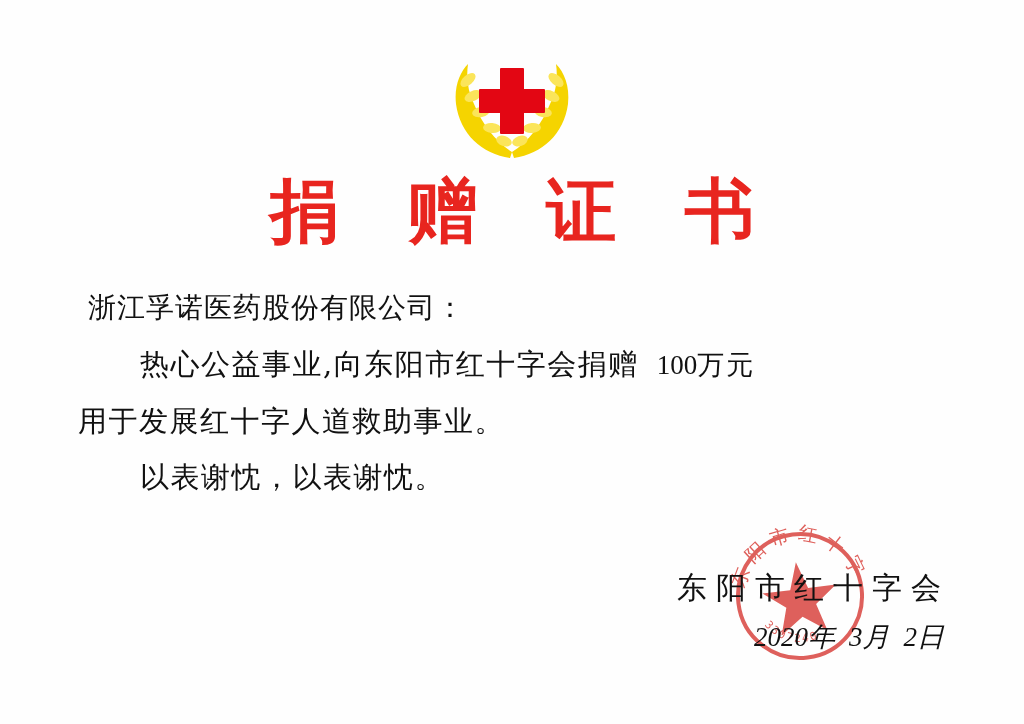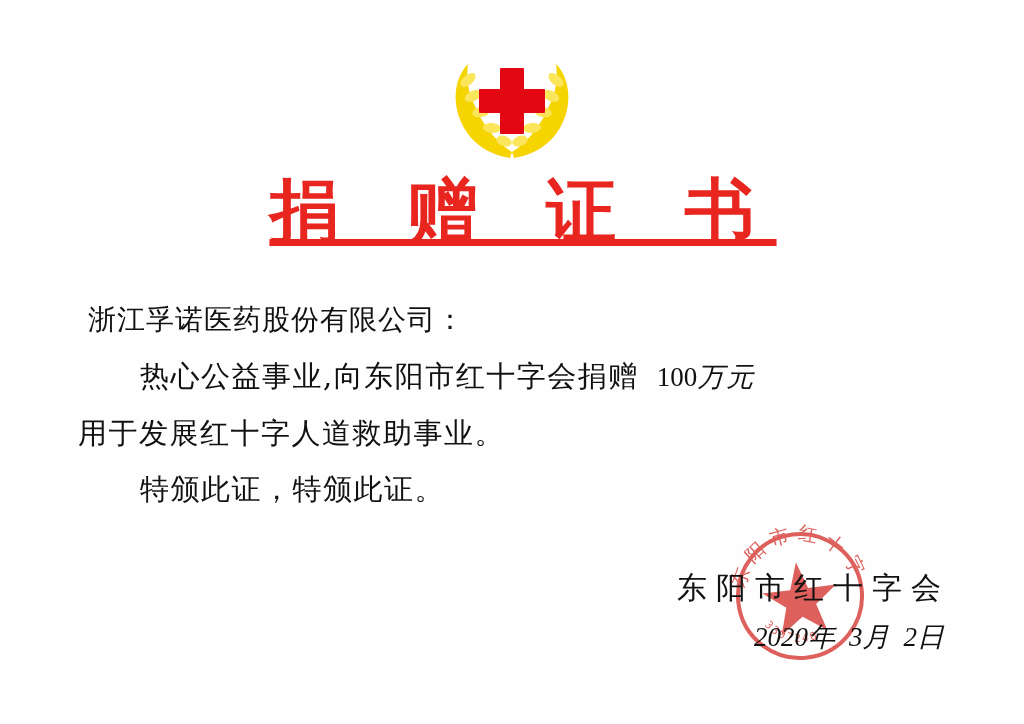--- a/index.html
+++ b/index.html
@@ -41,27 +41,26 @@
     left: 0;
     width: 100%;
     text-align: center;
     font-family: "DejaVu Serif", serif;
     font-size: 70px;
     font-weight: bold;
     letter-spacing: 22px;
     color: #e8251f;
     text-indent: 22px;
     line-height: 1.1;
-    text-decoration: underline;
   }
 
   
   .body-block {
     position: absolute;
-    top: 292px;
+    top: 280px;
     left: 78px;
     width: 880px;
     font-family: "DejaVu Serif", serif;
     color: #111;
   }
   .line {
     font-size: 29px;
     line-height: 56px;
     white-space: nowrap;
   }
@@ -81,21 +80,20 @@
   }
   .amount {
     font-family: "Liberation Serif", serif;
     font-size: 27px;
     letter-spacing: 0px;
     padding-left: 18px;
   }
   .amount .unit {
     font-family: "DejaVu Serif", serif;
     letter-spacing: 2px;
-    font-style: italic;
   }
 
   
   .signature {
     position: absolute;
     right: 74px;
     top: 568px;
     text-align: right;
     font-family: "DejaVu Serif", serif;
   }
@@ -162,21 +160,21 @@
   </div>
 
   <div class="title">捐 赠 证 书</div>
 
   <div class="body-block">
     <div class="line addressee">浙江孚诺医药股份有限公司：</div>
     <div class="line indent">
       <span>热心公益事业,向东阳市红十字会捐赠</span><span class="amount"><span>100</span><span class="unit">万元</span></span>
     </div>
     <div class="line flush">用于发展红十字人道救助事业。</div>
-    <div class="line indent">特颁此证，特颁此证。</div>
+    <div class="line indent">以表谢忱，以表谢忱。</div>
   </div>
 
   <div class="seal">
     <svg width="160" height="160" viewBox="0 0 160 160" xmlns="http://www.w3.org/2000/svg">
       <defs>
         <path id="sealArcTop" d="M 24 80 A 56 56 0 1 1 136 80"></path>
         <path id="sealArcBottom" d="M 34 80 A 46 46 0 0 0 126 80"></path>
       </defs>
       <circle cx="80" cy="80" r="62" fill="none" stroke="#d6352f" stroke-width="4"></circle>
       <text font-family="DejaVu Serif, serif" font-size="19" fill="#d6352f" letter-spacing="7">

